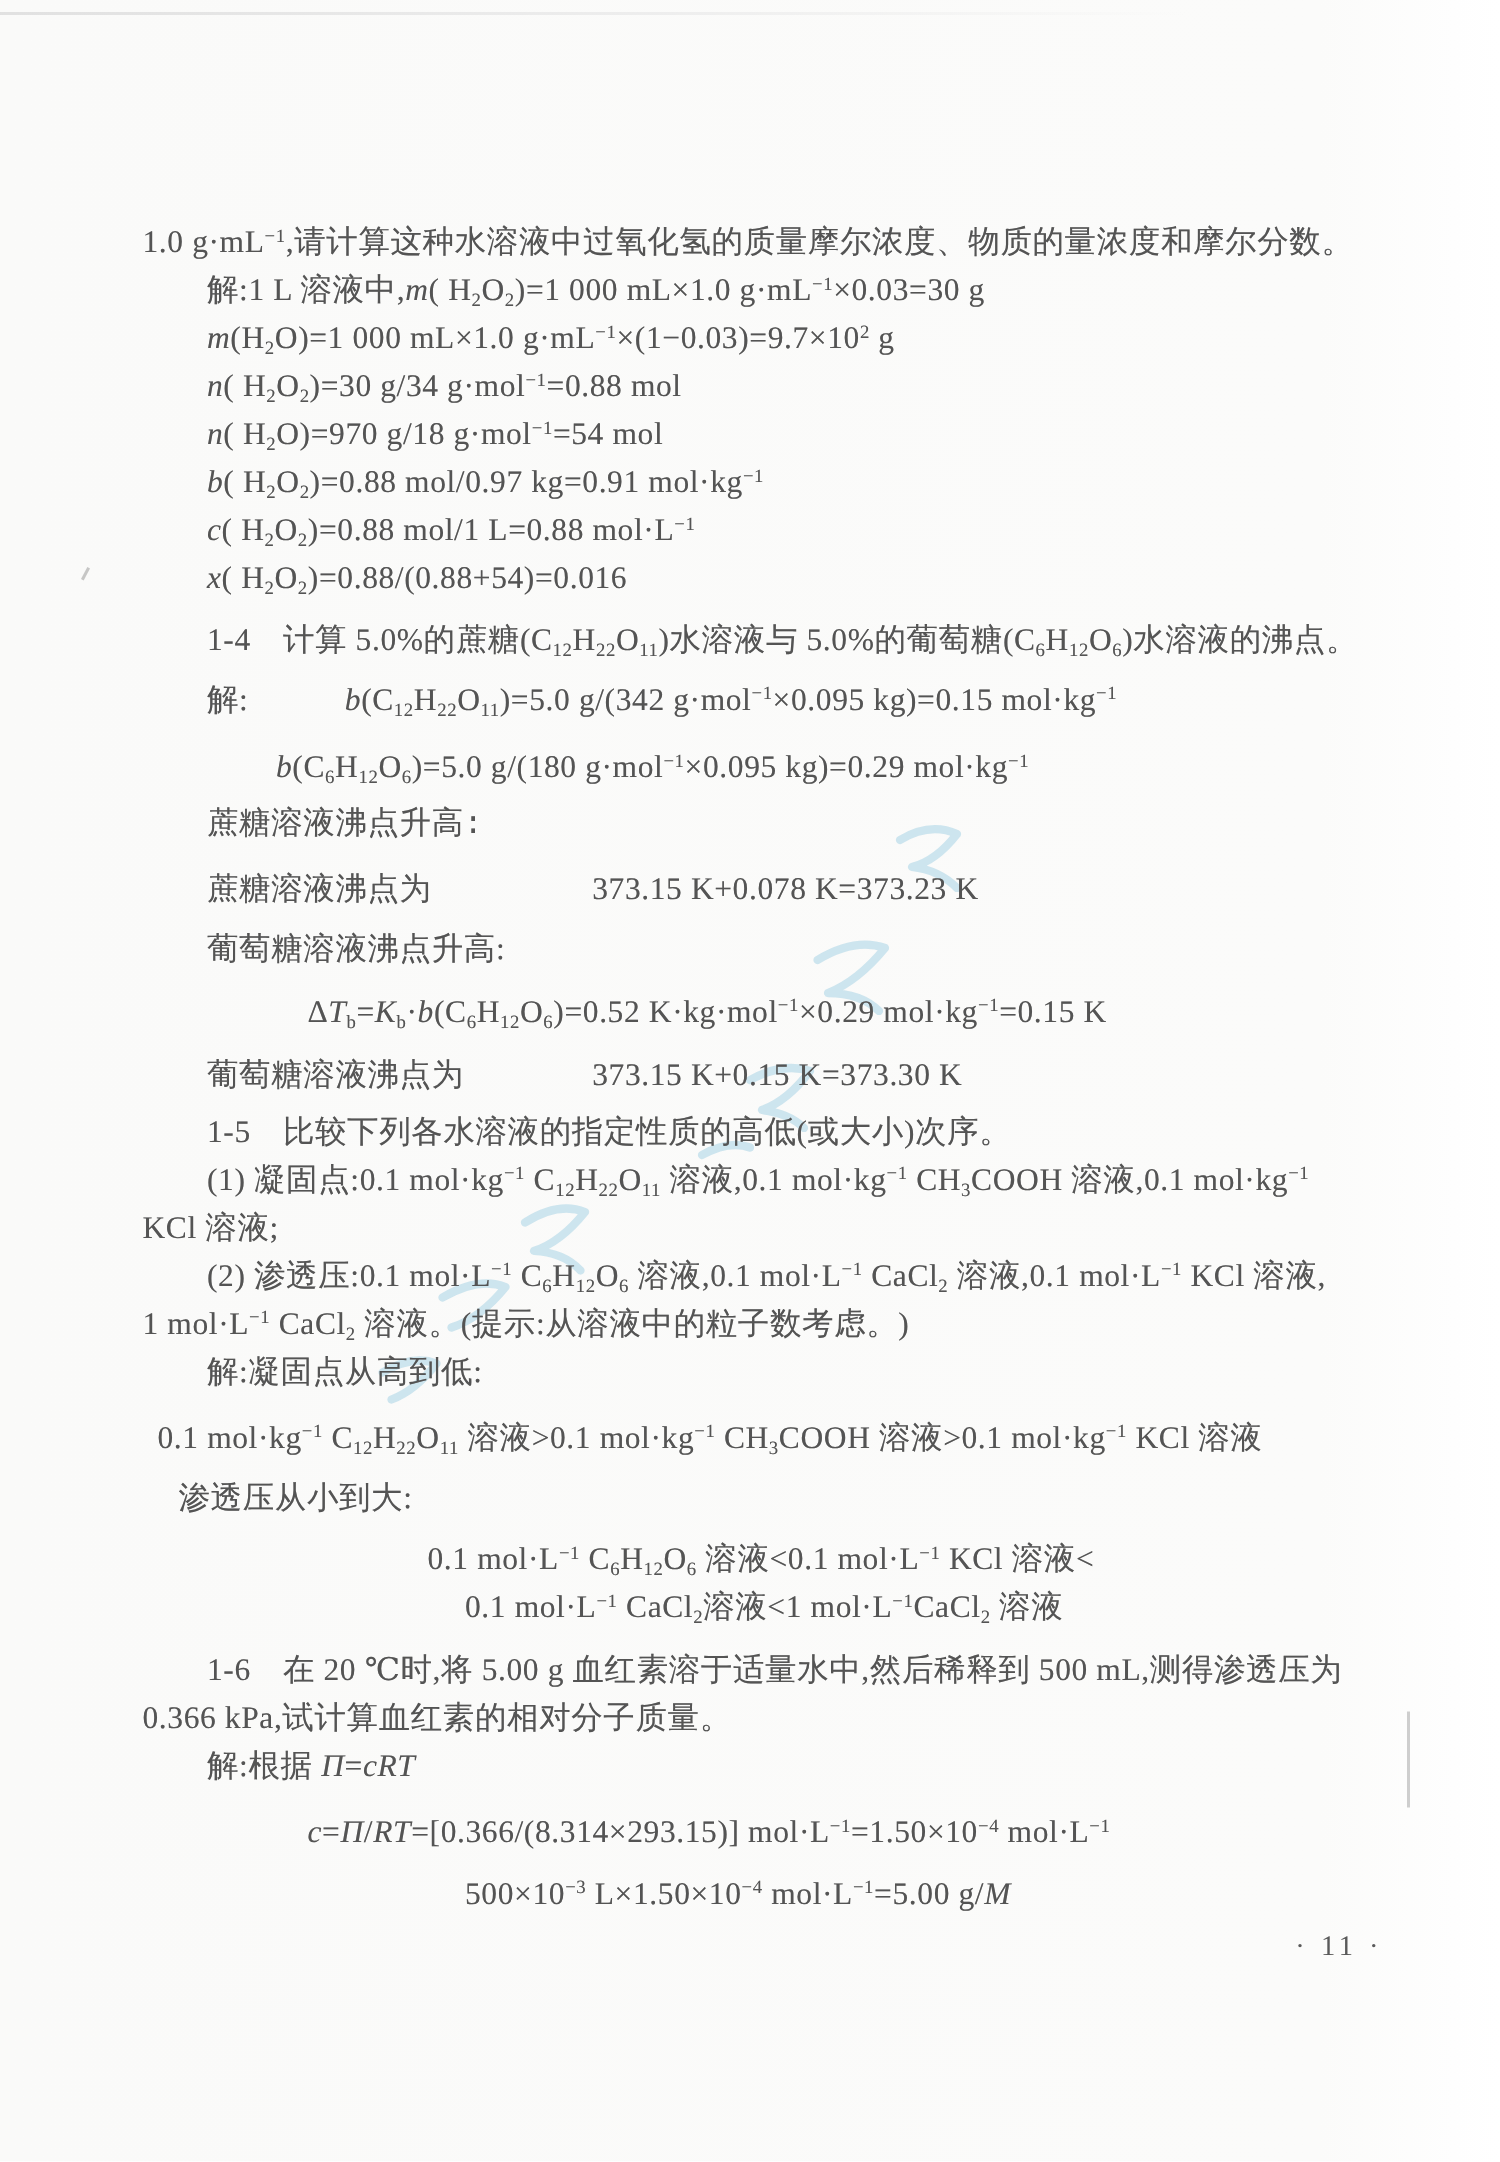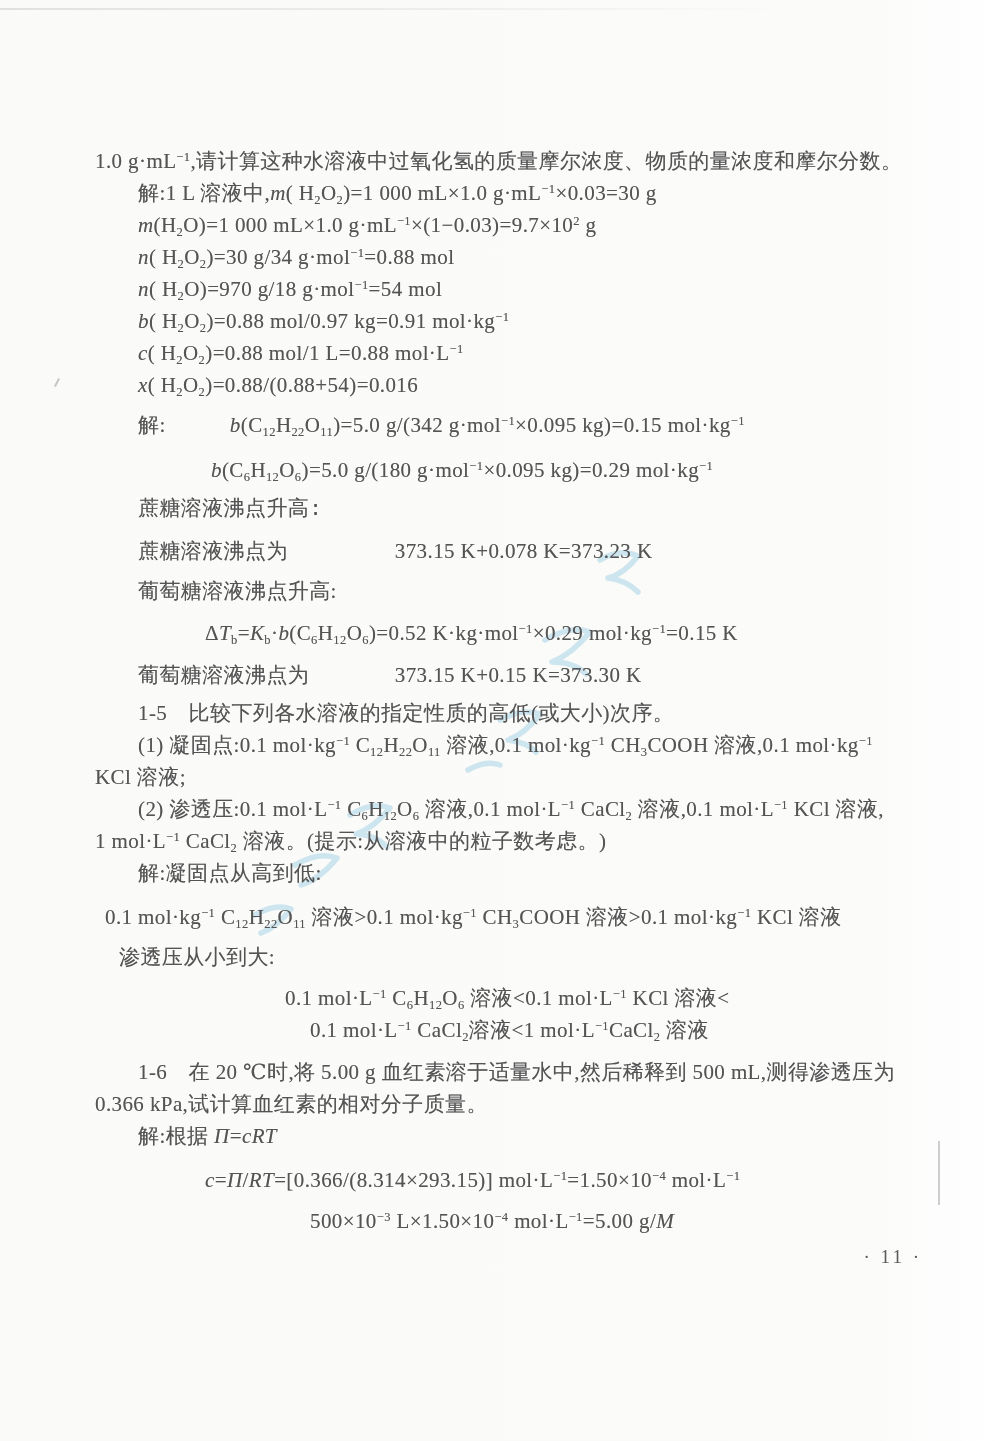--- a/index.html
+++ b/index.html
@@ -34,21 +34,21 @@
     letter-spacing:.4px;
     text-shadow:0 0 .4px rgba(90,90,90,.45);
   }
   .line i{font-style:italic;}
   .line sub{font-size:12.5px;position:relative;top:4px;vertical-align:baseline;line-height:0;}
   .line sup{font-size:12.5px;position:relative;top:-7px;vertical-align:baseline;line-height:0;}
   .flush{margin-left:0;}
   .para{margin-left:43px;}
   .m10{margin-left:10px;}
   .m110{margin-left:110px;}
-  .m140{margin-left:116px;}
+  .m140{margin-left:89px;}
   .m190{margin-left:190px;}
   .m215{margin-left:215px;}
   .page-number{
     margin-top:8px;text-align:right;padding-right:38px;
     font:19px/24px "Liberation Serif","DejaVu Serif",serif;
     color:#5a5a5a;letter-spacing:3px;
   }
 </style>
 </head>
 <body>
@@ -73,20 +73,21 @@
 
   <div class="content" style="color: rgb(84, 84, 84);">
       <p class="line flush">1.0 g·mL<sup>−1</sup>,请计算这种水溶液中过氧化氢的质量摩尔浓度、物质的量浓度和摩尔分数。</p>
       <p class="line para">解:1 L 溶液中,<i>m</i>( H<sub>2</sub>O<sub>2</sub>)=1 000 mL×1.0 g·mL<sup>−1</sup>×0.03=30 g</p>
       <p class="line para"><i>m</i>(H<sub>2</sub>O)=1 000 mL×1.0 g·mL<sup>−1</sup>×(1−0.03)=9.7×10<sup>2</sup> g</p>
       <p class="line para"><i>n</i>( H<sub>2</sub>O<sub>2</sub>)=30 g/34 g·mol<sup>−1</sup>=0.88 mol</p>
       <p class="line para"><i>n</i>( H<sub>2</sub>O)=970 g/18 g·mol<sup>−1</sup>=54 mol</p>
       <p class="line para"><i>b</i>( H<sub>2</sub>O<sub>2</sub>)=0.88 mol/0.97 kg=0.91 mol·kg<sup>−1</sup></p>
       <p class="line para"><i>c</i>( H<sub>2</sub>O<sub>2</sub>)=0.88 mol/1 L=0.88 mol·L<sup>−1</sup></p>
       <p class="line para"><i>x</i>( H<sub>2</sub>O<sub>2</sub>)=0.88/(0.88+54)=0.016</p>
+      <p class="line para" style="margin-top: 9px;">1-4　计算 5.0%的蔗糖(C<sub>12</sub>H<sub>22</sub>O<sub>11</sub>)水溶液与 5.0%的葡萄糖(C<sub>6</sub>H<sub>12</sub>O<sub>6</sub>)水溶液的沸点。</p>
       <p class="line para" style="margin-top: 8px;">解:　　　<i>b</i>(C<sub>12</sub>H<sub>22</sub>O<sub>11</sub>)=5.0 g/(342 g·mol<sup>−1</sup>×0.095 kg)=0.15 mol·kg<sup>−1</sup></p>
       <p class="line m140" style="margin-top: 13px;"><i>b</i>(C<sub>6</sub>H<sub>12</sub>O<sub>6</sub>)=5.0 g/(180 g·mol<sup>−1</sup>×0.095 kg)=0.29 mol·kg<sup>−1</sup></p>
       <p class="line para" style="margin-top: 8px; font-family: Liberation Mono, monospace;">蔗糖溶液沸点升高:</p>
       <p class="line para" style="margin-top: 9px;">蔗糖溶液沸点为　　　　　373.15 K+0.078 K=373.23 K</p>
       <p class="line para" style="margin-top: 8px;">葡萄糖溶液沸点升高:</p>
       <p class="line m110" style="margin-top: 10px;">Δ<i>T</i><sub>b</sub>=<i>K</i><sub>b</sub>·<i>b</i>(C<sub>6</sub>H<sub>12</sub>O<sub>6</sub>)=0.52 K·kg·mol<sup>−1</sup>×0.29 mol·kg<sup>−1</sup>=0.15 K</p>
       <p class="line para" style="margin-top: 10px;">葡萄糖溶液沸点为　　　　373.15 K+0.15 K=373.30 K</p>
       <p class="line para" style="margin-top: 6px;">1-5　比较下列各水溶液的指定性质的高低(或大小)次序。</p>
       <p class="line para">(1) 凝固点:0.1 mol·kg<sup>−1</sup> C<sub>12</sub>H<sub>22</sub>O<sub>11</sub> 溶液,0.1 mol·kg<sup>−1</sup> CH<sub>3</sub>COOH 溶液,0.1 mol·kg<sup>−1</sup></p>
       <p class="line flush">KCl 溶液;</p>

